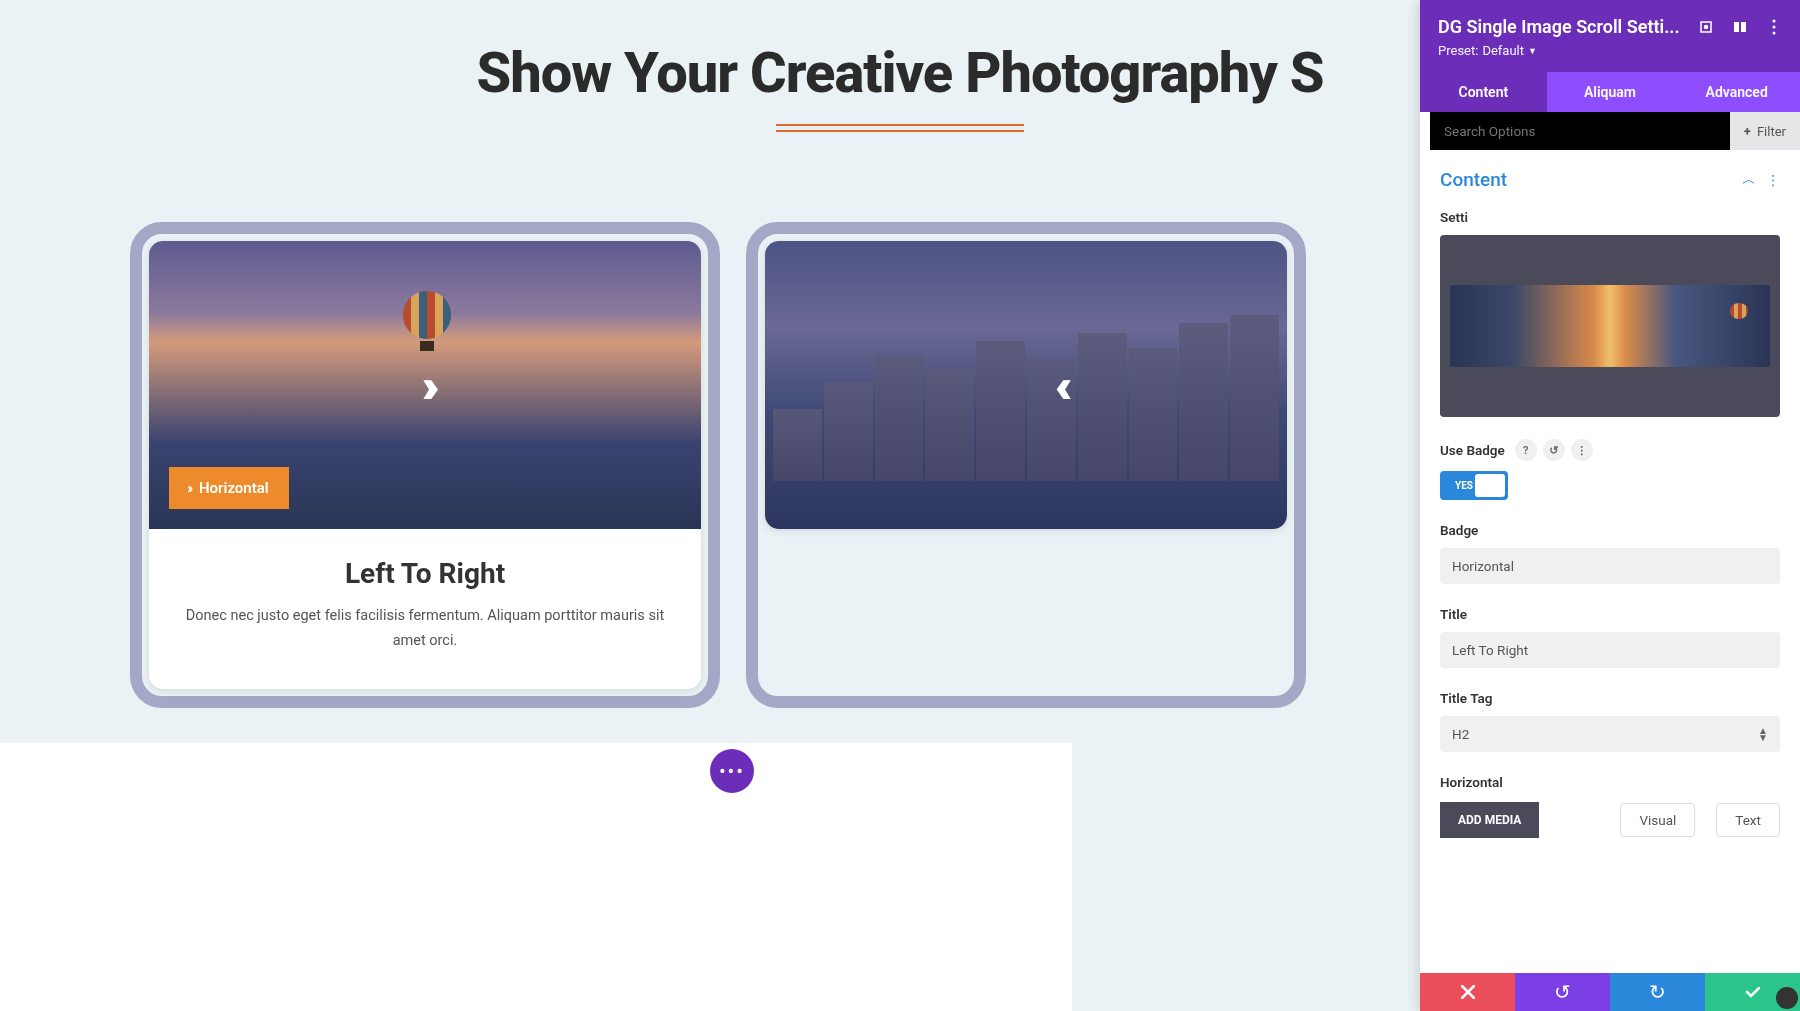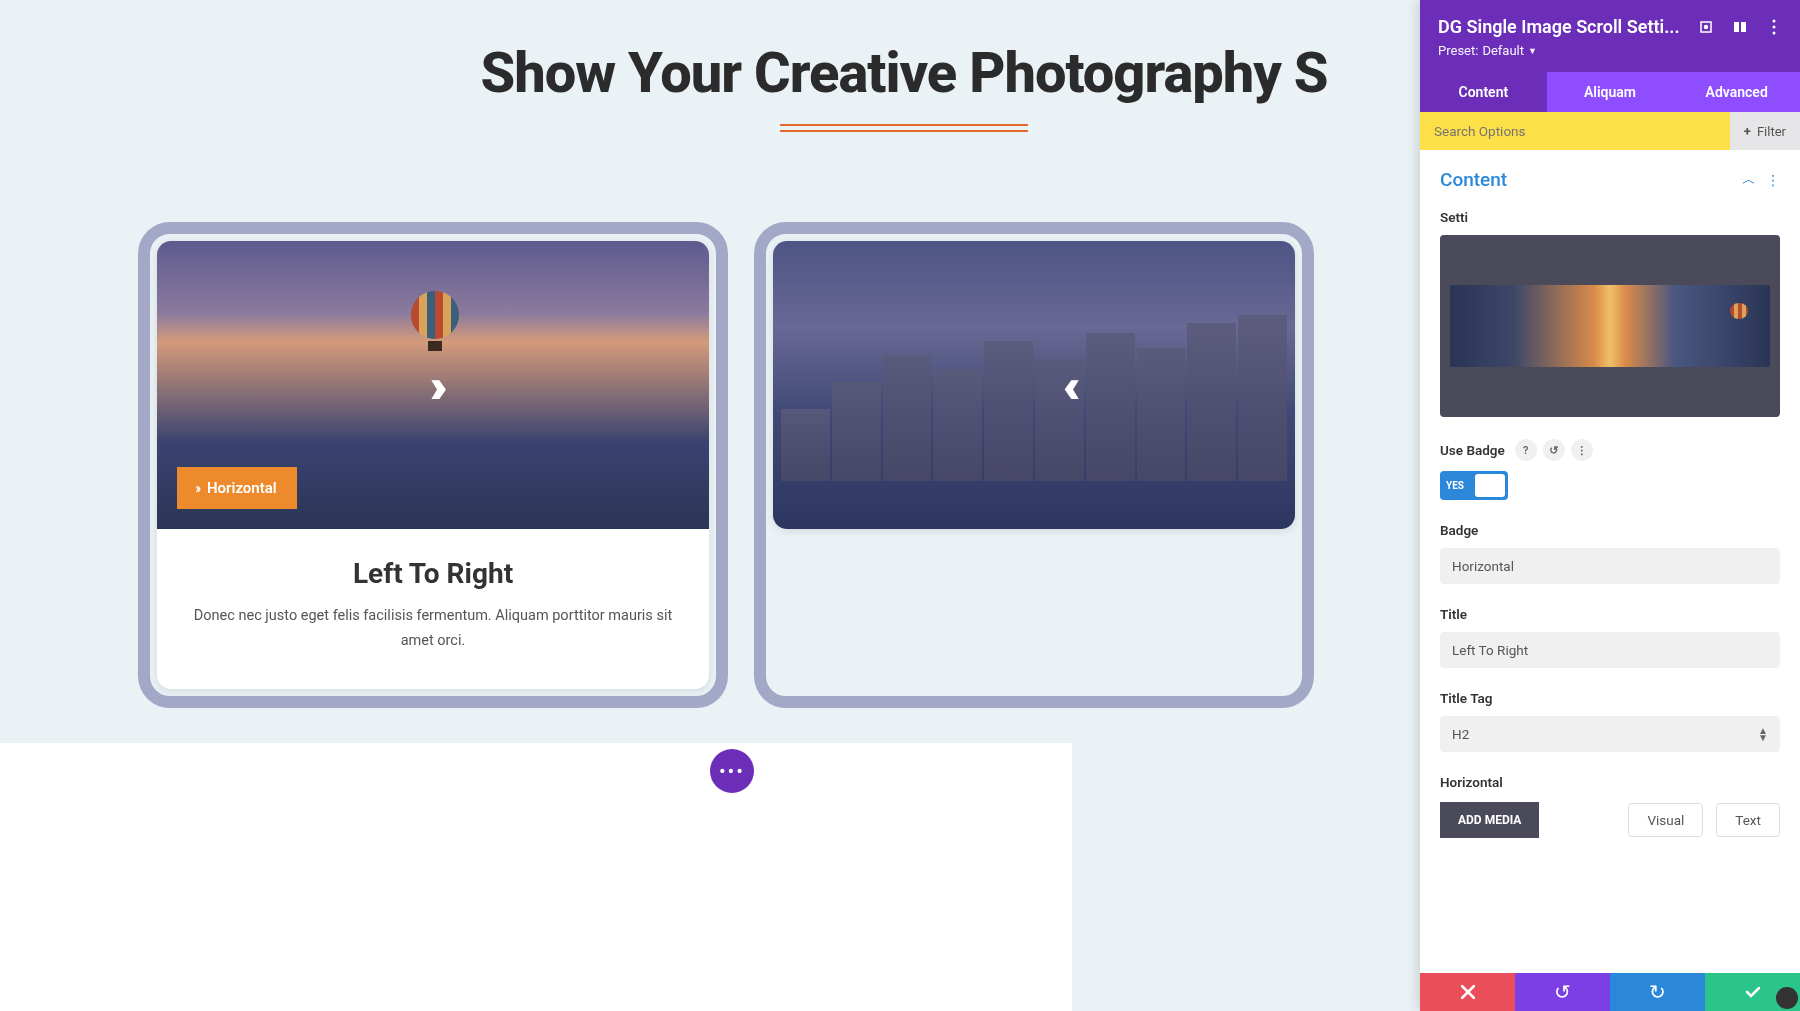--- a/index.html
+++ b/index.html
@@ -1,20 +1,20 @@
 <!DOCTYPE html>
 <html><head>
 <meta charset="utf-8">
 <style>
 * { margin: 0; padding: 0; box-sizing: border-box; font-family: -apple-system, BlinkMacSystemFont, 'Segoe UI', Roboto, sans-serif; }
 body { background: #eaf2f5; overflow: hidden; }
 
 .page-wrapper { position: relative; width: 1800px; height: 1011px; }
 
-.content-area { width: 1800px; height: 804px; background: #eaf2f5; padding-top: 40px; padding-left: 8px; }
+.content-area { width: 1800px; height: 804px; background: #eaf2f5; padding-top: 40px; }
 
 .page-title { font-size: 56px; font-weight: 800; color: #2b2b2b; text-align: center; margin-bottom: 18px; letter-spacing: -1px; }
 .title-underline-wrap { display:flex; flex-direction:column; align-items:center; gap:4px; margin-bottom:90px;}
 .title-underline-wrap .line{ width:248px; height:2px; background:#e26b2c; }
 
 .cards { display: flex; gap: 26px; padding: 0 130px; }
 
 .card-outer { border-radius: 32px; border: 12px solid #a3a8c7; padding: 7px; background: transparent; width: 590px; }
 .card-inner { background: #fff; border-radius: 14px; overflow: hidden; box-shadow: 0 2px 8px rgba(0,0,0,0.1); }
 .card-image { height: 288px; background: linear-gradient(180deg, #4a5780 0%, #6b6590 40%, #3d4868 100%); position: relative; display:flex; align-items:center; justify-content:center; }
@@ -49,21 +49,21 @@
 .panel-title-row { display:flex; align-items:center; margin-bottom:6px; }
 .panel-title { font-size:18px; font-weight:600; flex:1; white-space:nowrap; overflow:hidden; text-overflow:ellipsis; }
 .panel-header-icons { display:flex; gap:18px; align-items:center; }
 .panel-header-icon { width:16px; height:16px; cursor:pointer; display:flex; align-items:center; justify-content:center; color:#fff; }
 .preset-row { font-size:13px; opacity:0.95; display:flex; align-items:center; gap:4px; cursor:pointer; }
 
 .tabs { display:flex; background:#8e4dff; }
 .tab { flex:1; padding:12px 8px; text-align:center; color:#fff; font-size:14px; font-weight:600; cursor:pointer; }
 .tab.active { background:#6c2eb9; }
 
-.search-row { display:flex; background:#fde047; }
+.search-row { display:flex; background:#000000;margin-left:10px; }
 .search-input { flex:1; padding:11px 14px; border:none; background:transparent; font-size:13.5px; color:#666; outline:none; }
 .filter-btn { padding:11px 14px; background:#e6e6e8; color:#555; font-size:13px; display:flex; align-items:center; gap:6px; cursor:pointer; }
 
 .panel-body { flex:1; overflow-y:auto; padding:18px 20px; }
 
 .section-header { display:flex; justify-content:space-between; align-items:center; margin-bottom:18px; }
 .section-title { color:#2b87da; font-size:19px; font-weight:500; }
 .section-header-icons { display:flex; gap:10px; align-items:center; }
 .section-icon { color:#2b87da; cursor:pointer; font-size:14px; }
 
@@ -71,31 +71,31 @@
 .field-label { font-size:13.5px; color:#333; font-weight:600; margin-bottom:10px; display:flex; align-items:center; gap:10px; }
 .field-label-icons { display:flex; gap:6px; }
 .mini-icon { width:22px; height:22px; border-radius:11px; background:#f0f0f1; display:flex; align-items:center; justify-content:center; font-size:11px; color:#666; cursor:pointer; }
 
 .image-preview { width:100%; height:182px; background:#4a4a5a; border-radius:4px; display:flex; align-items:center; justify-content:center; padding:50px 10px; }
 .image-preview-inner { width:100%; height:82px; background: linear-gradient(90deg, #2a3555 0%, #3d4868 20%, #d98a4a 45%, #f0c068 50%, #d98a4a 55%, #4a5780 70%, #2a3555 100%); border-radius:2px; position:relative; }
 .mini-balloon { position:absolute; right:22px; top:18px; width:18px; height:20px; }
 .mini-balloon-top{ width:18px; height:16px; border-radius:50%; background:repeating-linear-gradient(90deg,#b84a2e 0 4px,#d9a45a 4px 8px);}
 
 .toggle { width:68px; height:29px; background:#2b87da; border-radius:4px; display:flex; align-items:center; padding:3px; cursor:pointer; position:relative; }
-.toggle-label { color:#fff; font-size:10px; font-weight:700; position:absolute; left:6px; }
+.toggle-label { color:#fff; font-size:10px; font-weight:700; position:absolute; left:15px; }
 .toggle-knob { width:30px; height:23px; background:#fff; border-radius:3px; margin-left:auto; }
 
 .text-input { width:100%; padding:10px 12px; background:#f0f0f1; border:none; border-radius:4px; font-size:13.5px; color:#555; outline:none; }
 
 .select-wrap { position:relative; }
 .select-arrows { position:absolute; right:12px; top:50%; transform:translateY(-50%); font-size:10px; color:#666; display:flex; flex-direction:column; line-height:7px; }
 
 .desc-buttons { display:flex; justify-content:space-between; align-items:center; margin-top:12px; }
 .add-media-btn { background:#4a4a5a; color:#fff; padding:11px 18px; font-size:12px; font-weight:700; border:none; cursor:pointer; }
-.desc-tabs { display:flex; gap:13px; }
+.desc-tabs { display:flex; gap:21px; }
 .desc-tab { padding:8px 18px; border:1px solid #ddd; border-radius:4px; font-size:13.5px; color:#555; cursor:pointer; background:#fff; }
 
 .panel-footer { display:flex; height:38px; }
 .footer-btn { flex:1; display:flex; align-items:center; justify-content:center; color:#fff; font-size:16px; cursor:pointer; }
 .footer-btn.cancel { background:#e94e5a; }
 .footer-btn.undo { background:#7c3fe6; }
 .footer-btn.redo { background:#2b87da; }
 .footer-btn.save { background:#2bc48a; }
 
 .corner-circle { position:absolute; bottom:2px; right:2px; width:22px; height:22px; border-radius:50%; background:#333; }

